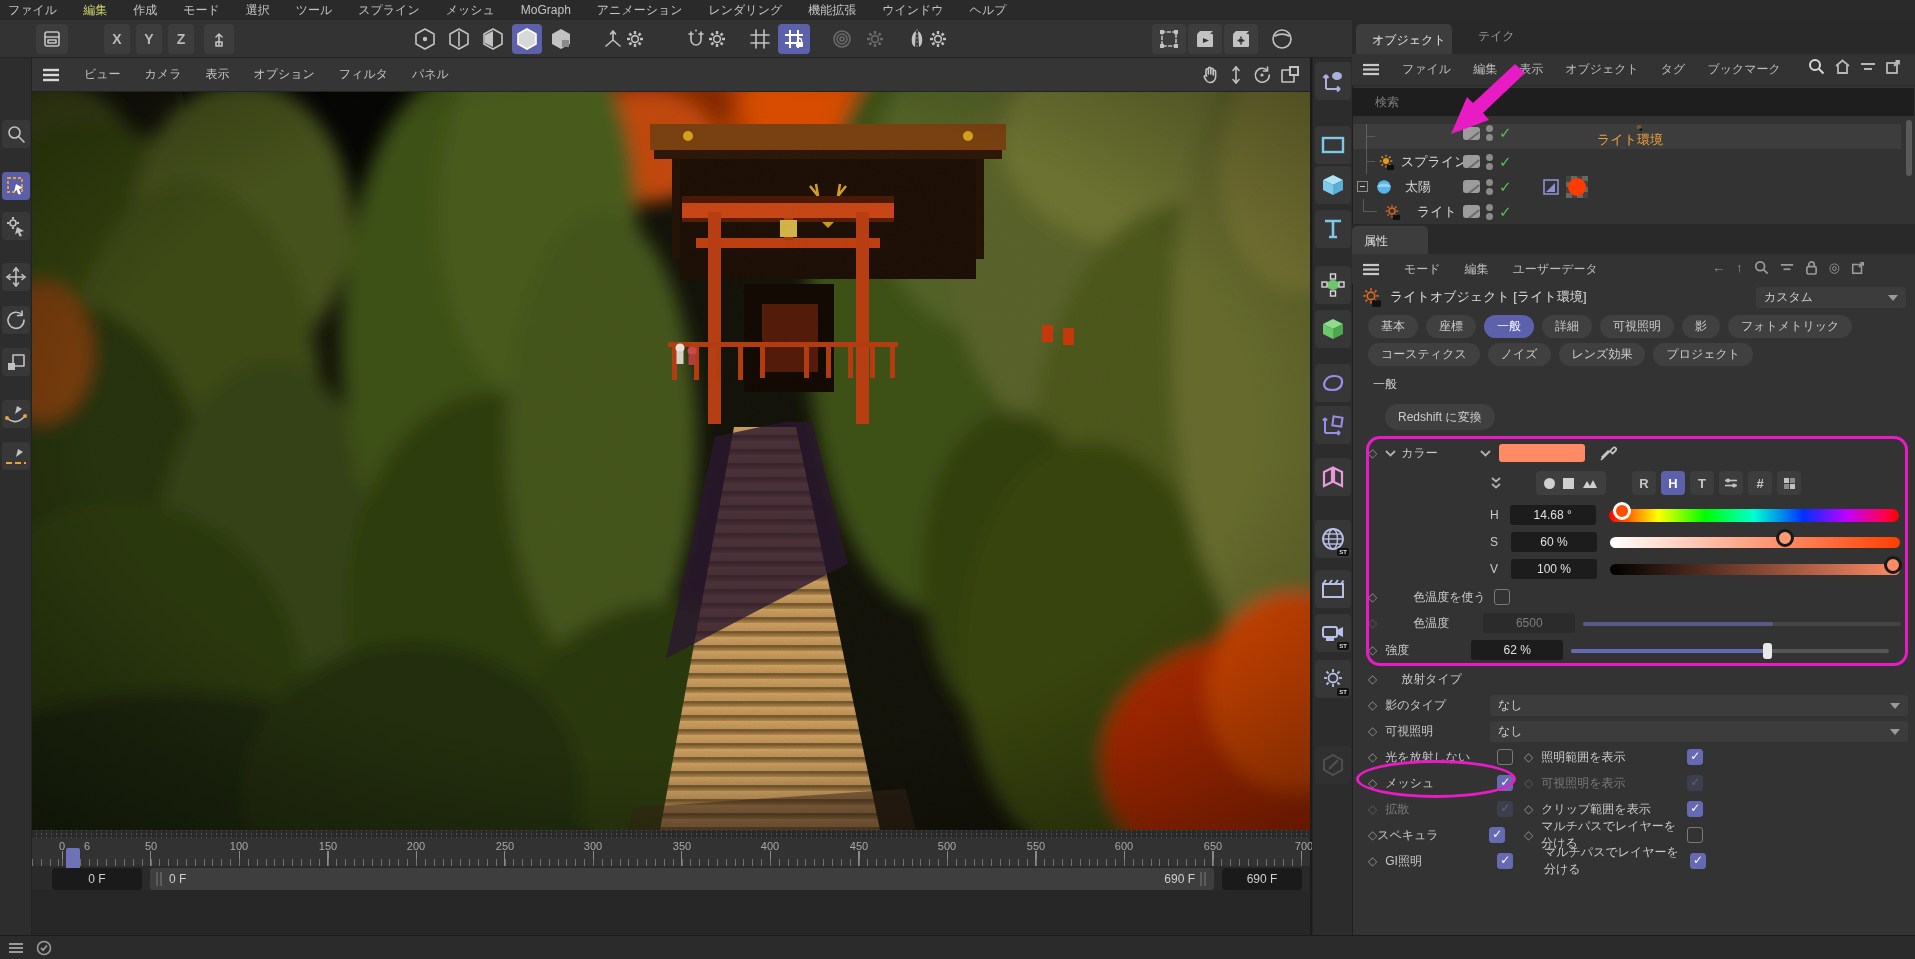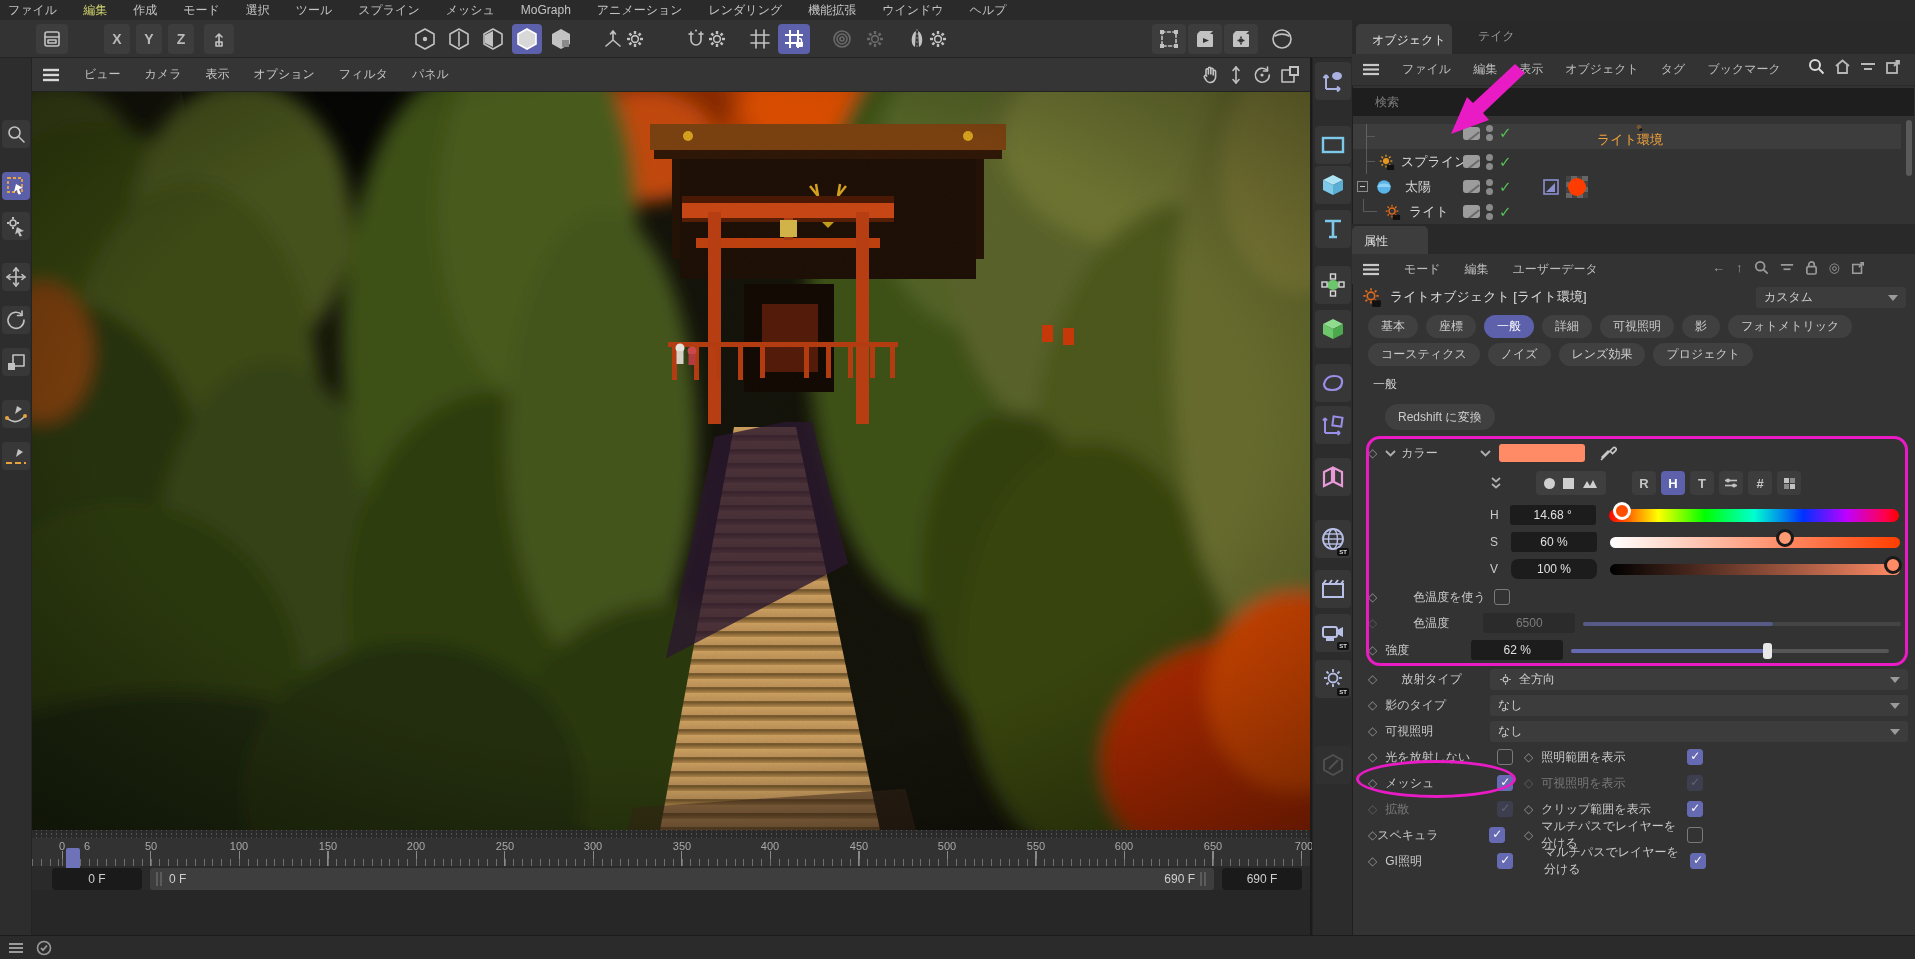--- a/index.html
+++ b/index.html
@@ -815,21 +815,21 @@
         <line x1="10" y1="13.8" x2="10" y2="16"></line>
         <line x1="3" y1="9" x2="5.2" y2="9"></line>
         <line x1="14.8" y1="9" x2="17" y2="9"></line>
         <line x1="5" y1="4" x2="6.6" y2="5.6"></line>
         <line x1="13.4" y1="12.4" x2="15" y2="14"></line>
         <line x1="15" y1="4" x2="13.4" y2="5.6"></line>
         <line x1="5" y1="14" x2="6.6" y2="12.4"></line>
       </g>
       <rect x="11" y="13" width="8" height="6" rx="1" fill="#111"></rect>
     </svg>
-  <span class="omname" style="margin-left:8px;">ライト</span>
+  <span class="omname" style="margin-left:16px;">ライト</span>
   <div class="abs row-flex" style="left:110px;gap:6px;">
       <div class="togglebox"></div>
       <div class="dotcol">
         <div class="dot"></div>
         <div class="dot"></div>
       </div>
       <span class="gcheck">✓</span>
     </div>
 </div>
 <div class="abs" style="left:1906px;top:120px;width:6px;height:56px;background:#5a5a5a;border-radius:3px;"></div>
@@ -981,21 +981,21 @@
   <div class="valbox" style="width:86px;margin-left:13px;">
       <span>60 %</span>
     </div>
   <div style="position:relative;width:290px;margin-left:13px;height:20px;">
     <div class="hslider" style="width:290px;height:11px;top:5px;background:linear-gradient(90deg,#ffffff,#ff3e00);"></div>
     <div class="ring" style="left:166px;border-color:#1a1a1a;background:#ff9a72;"></div>
   </div>
 </div>
 <div class="arow" style="left:1490px;top:558px;width:420px;">
   <span class="alabel">V</span>
-  <div class="valbox" style="width:86px;margin-left:13px;border-radius:7px;">
+  <div class="valbox" style="width:86px;margin-left:13px;">
       <span>100 %</span>
     </div>
   <div style="position:relative;width:290px;margin-left:13px;height:20px;">
     <div class="hslider" style="width:290px;height:11px;top:5px;background:linear-gradient(90deg,#000000,#FF8B66);"></div>
     <div class="ring" style="left:274px;border-color:#1a1a1a;background:#FF8B66;"></div>
   </div>
 </div>
 
 <div class="arow" style="left:1368px;top:586px;width:540px;">
   <span class="diamond">◇</span>
@@ -1022,33 +1022,20 @@
   <div style="position:relative;width:318px;margin-left:8px;height:20px;">
     <div class="track" style="width:318px;"></div>
     <div class="fill" style="width:197px;top:9px;"></div>
     <div class="knob" style="left:192px;top:3px;"></div>
   </div>
 </div>
 
 <div class="arow" style="left:1368px;top:668px;width:540px;">
   <span class="diamond">◇</span>
   <span class="alabel" style="margin-left:24px;">放射タイプ</span>
-  <div class="ddbox" style="width:418px;position:absolute;left:122px;">
-    <svg class="ic" width="15" height="15" viewBox="0 0 20 20" style="color:#c8c8c8;margin-right:6px;">
-        <circle cx="10" cy="10" r="3.2" fill="none" stroke="currentColor" stroke-width="1.5"></circle>
-        <g stroke="currentColor" stroke-width="1.5">
-          <line x1="10" y1="3" x2="10" y2="5.2"></line>
-          <line x1="10" y1="14.8" x2="10" y2="17"></line>
-          <line x1="3" y1="10" x2="5.2" y2="10"></line>
-          <line x1="14.8" y1="10" x2="17" y2="10"></line>
-        </g>
-      </svg>
-    <span>全方向</span>
-      <div class="ddarrow"></div>
-  </div>
 </div>
 <div class="arow" style="left:1368px;top:694px;width:540px;">
   <span class="diamond">◇</span>
   <span class="alabel" style="margin-left:8px;">影のタイプ</span>
   <div class="ddbox" style="width:418px;position:absolute;left:122px;">
     <span>なし</span>
       <div class="ddarrow"></div>
   </div>
 </div>
 <div class="arow" style="left:1368px;top:720px;width:540px;">

